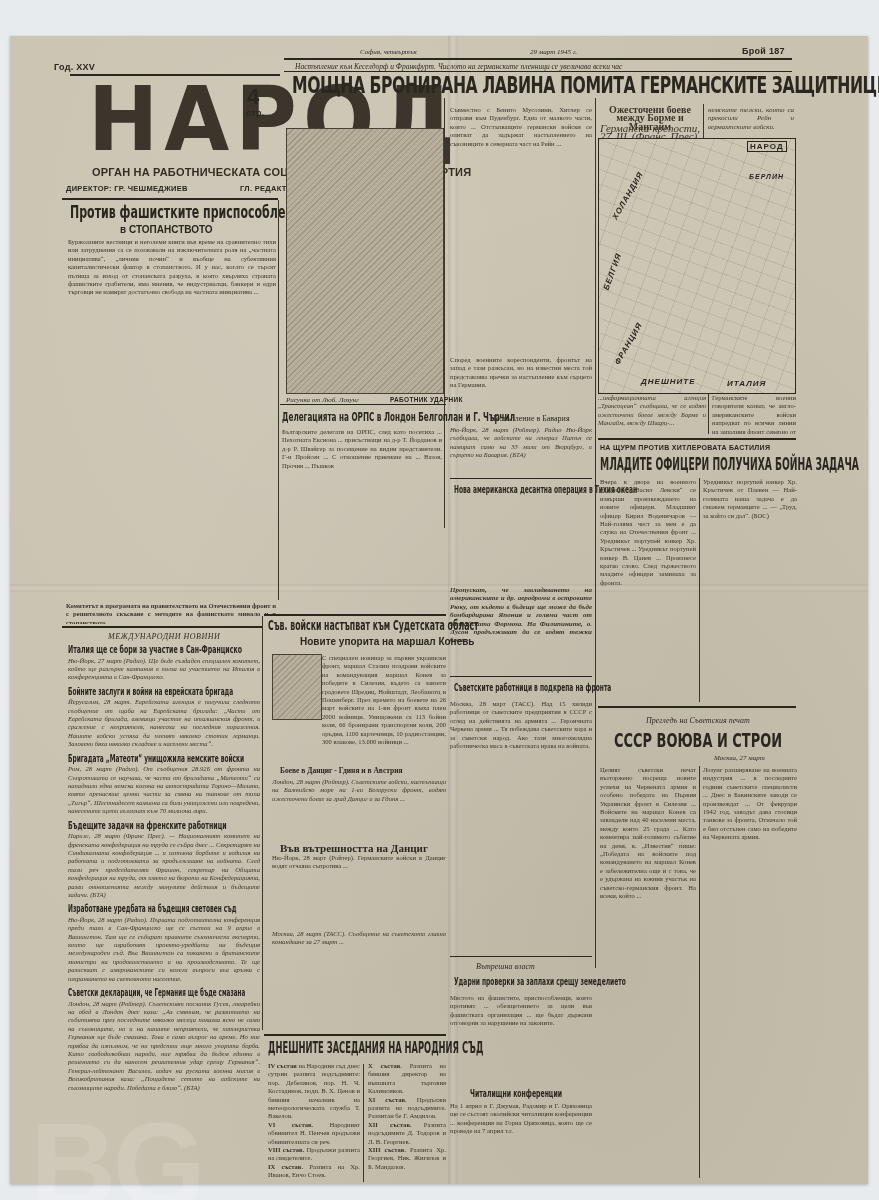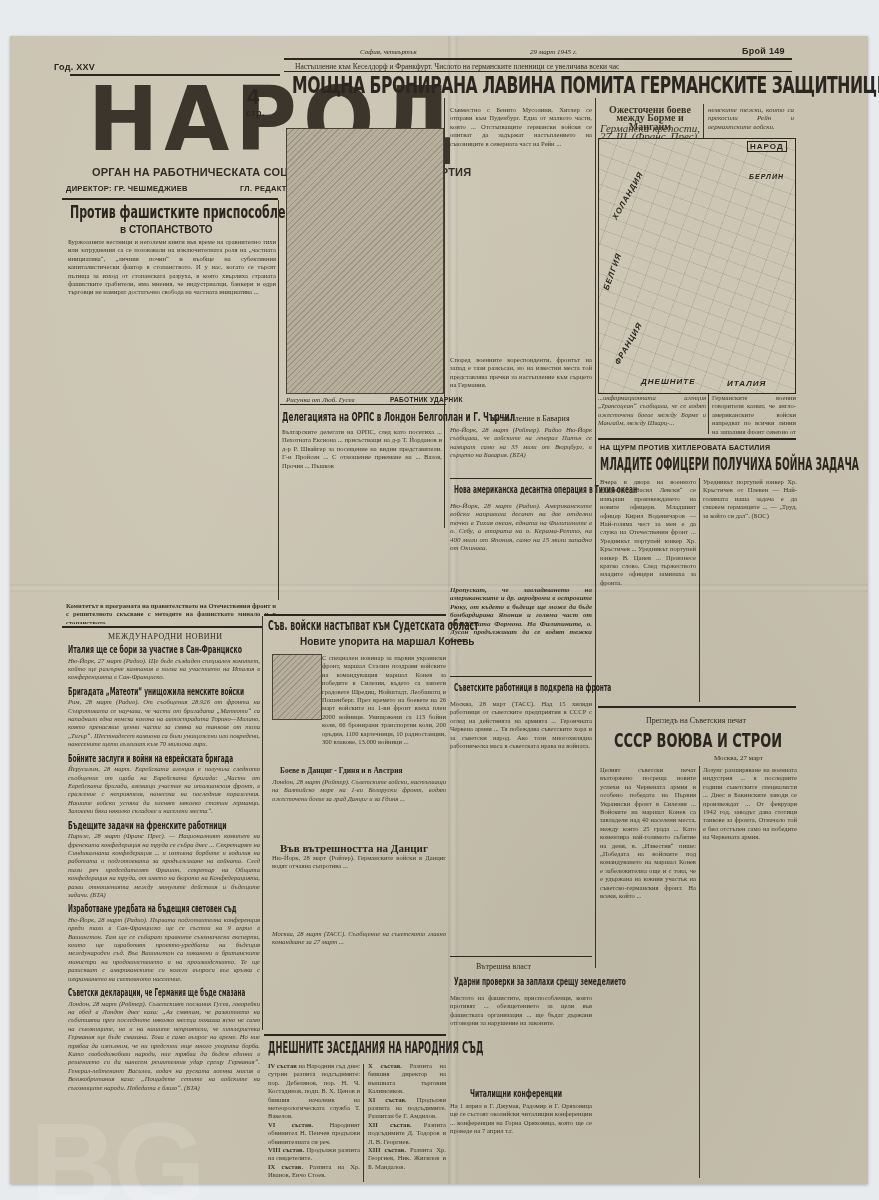--- a/index.html
+++ b/index.html
@@ -19,21 +19,21 @@
   .rule{position:absolute;background:#2a2620;}
   .vrule{position:absolute;width:1px;background:#3a342a;}
   .small{font-family:"Liberation Sans","DejaVu Sans",sans-serif;font-size:8px;font-weight:bold;letter-spacing:0.3px;}
   .masthead{font-family:"DejaVu Sans","Liberation Sans",sans-serif;font-weight:bold;font-size:84px;
             letter-spacing:6px;color:#3b352c;line-height:1;transform:scaleY(1.05);}
   .sub{font-family:"Liberation Sans",sans-serif;font-weight:bold;font-size:11px;letter-spacing:0.2px;color:#332d25;}
   .hl{font-family:"DejaVu Sans Condensed","DejaVu Sans","Liberation Sans",sans-serif;font-weight:bold;
       color:#2a2620;line-height:1;white-space:nowrap;}
   .body{font-size:6.6px;line-height:8.4px;color:#3a3429;text-align:justify;overflow:hidden;}
   .body.it{font-style:italic;}
-  .kicker{font-size:8px;color:#2f2a22;}
+  .kicker{font-style:italic;font-size:8px;color:#2f2a22;}
   .cap{font-size:7px;font-style:italic;color:#2f2a22;}
   .img{position:absolute;background:#b7af9c;border:1px solid #4a4236;
        background-image:repeating-linear-gradient(135deg,rgba(40,34,26,0.18) 0 1px,transparent 1px 4px);}
   .map{position:absolute;background:#cdc6b4;border:1.5px solid #2e2820;
        background-image:
         repeating-linear-gradient(20deg,rgba(40,34,26,0.10) 0 1px,transparent 1px 14px),
         repeating-linear-gradient(110deg,rgba(40,34,26,0.10) 0 1px,transparent 1px 18px);}
   .maplabel{position:absolute;font-family:"Liberation Sans",sans-serif;font-weight:bold;font-style:italic;
             font-size:8px;letter-spacing:1px;color:#2a2620;}
   .watermark{position:absolute;left:20px;top:1060px;font-family:"Liberation Sans",sans-serif;font-weight:bold;
@@ -50,56 +50,55 @@
   <div class="rule" style="left:60px;top:38px;width:210px;height:2px;"></div>
   <div class="abs masthead" style="left:78px;top:42px;">НАРОД</div>
   <div class="abs" style="left:237px;top:48px;font-family:'Liberation Sans',sans-serif;font-weight:bold;font-size:22px;">4</div>
   <div class="abs small" style="left:236px;top:72px;font-size:9px;">стр.</div>
   <div class="abs sub" style="left:82px;top:130px;">ОРГАН НА РАБОТНИЧЕСКАТА СОЦИАЛДЕМОКРАТИЧЕСКА ПАРТИЯ</div>
   <div class="abs small" style="left:56px;top:148px;font-size:7.5px;">ДИРЕКТОР: ГР. ЧЕШМЕДЖИЕВ</div>
   <div class="abs small" style="left:230px;top:148px;font-size:7.5px;">ГЛ. РЕДАКТОР: ДИМ. Ц. БРАТАНОВ</div>
 
   <div class="abs" style="left:350px;top:12px;font-size:7px;font-style:italic;">София, четвъртък</div>
   <div class="abs" style="left:520px;top:12px;font-size:7px;font-style:italic;">29 март 1945 г.</div>
-  <div class="abs small" style="left:732px;top:10px;font-size:9px;">Брой 149</div>
+  <div class="abs small" style="left:732px;top:10px;font-size:9px;">Брой 187</div>
   <div class="rule" style="left:274px;top:22px;width:508px;height:2px;"></div>
 
   <div class="abs kicker" style="left:285px;top:26px;font-size:7.5px;white-space:nowrap;">Настъпление към Кеселдорф и Франкфурт. Числото на германските пленници се увеличава всеки час</div>
   <div class="rule" style="left:274px;top:35px;width:508px;height:1px;"></div>
   <div class="abs hl" style="left:282px;top:38px;font-size:23.5px;letter-spacing:-0.6px;transform:scaleX(0.74);transform-origin:left;">МОЩНА БРОНИРАНА ЛАВИНА ПОМИТА ГЕРМАНСКИТЕ ЗАЩИТНИЦИ НА ЗАПАД</div>
   <div class="abs body" style="left:590px;top:70px;width:100px;height:40px;font-size:10px;text-align:center;font-weight:bold;">Ожесточени боеве между Борме и Мангайм</div>
   <div class="abs body it" style="left:590px;top:88px;width:100px;height:24px;font-size:11px;">Германски крепости, 27 III (Франс Прес). Германските ...</div>
   <div class="vrule" style="left:693px;top:68px;height:42px;"></div>
   <div class="abs body it" style="left:698px;top:70px;width:86px;height:40px;font-size:7px;">немските тежки, които са прекосили Рейн и вермахтските войски.</div>
 
   <div class="rule" style="left:52px;top:162px;width:216px;height:2px;"></div>
   <div class="abs hl" style="left:60px;top:168px;font-size:17px;transform:scaleX(0.72);transform-origin:left;">Против фашистките приспособленци</div>
   <div class="abs" style="left:110px;top:188px;font-family:'Liberation Sans',sans-serif;font-weight:bold;font-size:10px;">в СТОПАНСТВОТО</div>
   <div class="abs body" style="left:58px;top:202px;width:208px;height:360px;">Буржоазните вестници и неголеми книги във време на сравнително тихи или затруднения са се позовавали на изключителната роля на „частната инициатива“, „личния почин“ и въобще на субективния капиталистически фактор в стопанството. И у нас, когато се търсят пътища за изход от стопанската разруха, в която хвърлиха страната фашистките грабители, има мнения, че индустриалци, банкери и едри търговци не намират достатъчно свобода на частната инициатива ...</div>
   <div class="vrule" style="left:268px;top:164px;height:400px;"></div>
   <div class="abs body" style="left:56px;top:566px;width:210px;height:22px;font-weight:bold;">Комитетът в програмата на правителството на Отечествения фронт и с решителното скъсване с методите на фашисткото минало и в стопанството.</div>
 
   <div class="img" style="left:276px;top:92px;width:156px;height:264px;"></div>
-  <div class="abs cap" style="left:276px;top:360px;">Рисунка от Люб. Гусев</div>
+  <div class="abs cap" style="left:276px;top:360px;">Рисунка от Люб. Лозунг</div>
   <div class="abs small" style="left:380px;top:360px;font-size:6.5px;">РАБОТНИК УДАРНИК</div>
 
   <div class="vrule" style="left:434px;top:62px;height:430px;"></div>
   <div class="abs body" style="left:440px;top:70px;width:142px;height:310px;">Съвместно с Бенито Мусолини, Хитлер се отправи към Пуденбург. Една от малкото части, които ... Отстъпващите германски войски се опитват да задържат настъплението на съюзниците в северната част на Рейн ...</div>
   <div class="abs body" style="left:440px;top:320px;width:142px;height:50px;">Според военните кореспонденти, фронтът на запад е тази разкъсан, но на известни места той представлява пречки за настъпление към сърцето на Германия.</div>
   <div class="abs" style="left:458px;top:378px;font-size:8px;font-weight:normal;margin-left:22px;">Настъпление в Бавария</div>
   <div class="abs body it" style="left:440px;top:390px;width:142px;height:50px;">Ню-Йорк, 28 март (Ройтер). Радио Ню-Йорк съобщава, че войските на генерал Патън се намират само на 33 мили от Вюрцбург, в сърцето на Бавария. (БТА)</div>
   <div class="vrule" style="left:585px;top:62px;height:870px;"></div>
 
   <div class="rule" style="left:270px;top:368px;width:166px;height:1px;"></div>
   <div class="abs hl" style="left:272px;top:374px;font-size:13px;transform:scaleX(0.62);transform-origin:left;">Делегацията на ОРПС в Лондон Белгоплан и Г. Чърчил</div>
   <div class="abs body" style="left:272px;top:392px;width:160px;height:160px;">Българските делегати на ОРПС, след като посетиха ... Пехотната Ексиона ... присъстващи на д-р Т. Йорданов и д-р Р. Швайгер за посещение на видни представители. Г-н Пройсен ... С отношение приемане на ... Вазов, Прочия ... Пъшков</div>
 
   <div class="rule" style="left:440px;top:442px;width:142px;height:1px;"></div>
   <div class="abs hl" style="left:444px;top:448px;font-size:11px;transform:scaleX(0.6);transform-origin:left;">Нова американска десантна операция в Тихия океан</div>
-  <div class="abs body it" style="left:440px;top:466px;width:142px;height:80px;font-size:7px;">Ню-Йорк, 28 март (Радио). Американските войски направиха десант на две отделни точки в Тихия океан, едната на Филипините в о. Себу, а втората на о. Керама-Ретто, на 400 мили от Япония, само на 15 мили западно от Окинава.</div>
   <div class="abs body it" style="left:440px;top:550px;width:142px;height:88px;font-size:7px;font-weight:bold;">Пропускат, че завладяването на американските и др. аеродроми в островите Рюку, от където в бъдеще ще може да бъде бомбардирана Япония и голяма част от Китайската Формоза. На Филипините, о. Лусон продължават да се водят тежки боеве.</div>
 
   <div class="rule" style="left:254px;top:578px;width:182px;height:2px;"></div>
   <div class="abs hl" style="left:258px;top:582px;font-size:14px;transform:scaleX(0.62);transform-origin:left;">Съв. войски настъпват към Судетската област</div>
   <div class="abs" style="left:290px;top:600px;font-family:'Liberation Sans',sans-serif;font-weight:bold;font-size:10px;">Новите упорита на маршал Коневь</div>
   <div class="img" style="left:262px;top:618px;width:48px;height:64px;"></div>
   <div class="abs body" style="left:312px;top:618px;width:124px;height:110px;">С специален новинар за първия украински фронт, маршал Сталин поздрави войските на командуващия маршал Конев за победите в Силезия, където са завзети градовете Шредиц, Нойштадт, Леобшютц и Пошенберг. През времето на боевете на 26 март войските на 1-ви фронт взеха плен 2000 войници. Унищожени са 113 бойни коли, 66 бронирани транспортни коли, 200 оръдия, 1100 картечници, 10 радиостанции, 300 влакове, 13.000 войници ...</div>
   <div class="abs" style="left:270px;top:730px;font-size:7.5px;font-weight:bold;">Боеве в Данциг - Гдиня и в Австрия</div>
   <div class="abs body it" style="left:262px;top:742px;width:174px;height:60px;">Лондон, 28 март (Ройтер). Съветските войски, настъпващи на Балтийско море на 1-ви Белоруски фронт, водят ожесточени боеве за град Данциг и за Гдиня ...</div>
   <div class="abs" style="left:270px;top:806px;font-size:11px;font-weight:bold;">Във вътрешността на Данциг</div>
@@ -165,26 +164,26 @@
   <div class="abs body" style="left:693px;top:730px;width:94px;height:330px;">Лозунг разширяване на военната индустрия ... в последните години съветските специалисти ... Днес в Бакинските заводи се произвеждат ... От февруари 1942 год. заводът дава стотици танкове за фронта, Отначало той е бил отстъпен само на победите на Червената армия.</div>
 
   <div class="rule" style="left:52px;top:590px;width:200px;height:2px;"></div>
   <div class="abs kicker" style="left:98px;top:596px;font-size:8px;letter-spacing:0.5px;">МЕЖДУНАРОДНИ НОВИНИ</div>
   <div class="abs" style="left:58px;top:608px;width:192px;height:536px;overflow:hidden;">
     <div>
       <div class="hl" style="font-size:10.5px;transform:scaleX(0.66);transform-origin:left;margin-bottom:2px;">Италия ще се бори за участие в Сан-Франциско</div>
       <div class="body it" style="margin-bottom:4px;">Ню-Йорк, 27 март (Радио). Ще бъде създаден специален комитет, който ще разгърне кампания в полза на участието на Италия в конференцията в Сан-Франциско.</div>
     </div>
     <div>
+      <div class="hl" style="font-size:10.5px;transform:scaleX(0.62);transform-origin:left;margin-bottom:2px;">Бойните заслуги и войни на еврейската бригада</div>
+      <div class="body it" style="margin-bottom:4px;">Йерусалим, 28 март. Еврейската агенция е получила следното съобщение от щаба на Еврейската бригада: „Части от Еврейската бригада, вземащи участие на италианския фронт, в сражение с неприятеля, нанесоха на последния поражения. Нашите войски успяха да пленят няколко стотин германци. Заловени бяха няколко складове и населени места“.</div>
+    </div>
+    <div>
       <div class="hl" style="font-size:10.5px;transform:scaleX(0.62);transform-origin:left;margin-bottom:2px;">Бригадата „Матеоти“ унищожила немските войски</div>
       <div class="body it" style="margin-bottom:4px;">Рим, 28 март (Радио). От съобщения 28.926 от фронта на Съпротивата се научава, че части от бригадата „Матеоти“ са нападнали една немска колона на автострадата Торино—Милано, която пренасяше ценни части за смяна на танкове от типа „Тигър“. Шестнадесет камиона са били унищожени или повредени, нанесените щети възлизат към 70 милиона лири.</div>
-    </div>
-    <div>
-      <div class="hl" style="font-size:10.5px;transform:scaleX(0.62);transform-origin:left;margin-bottom:2px;">Бойните заслуги и войни на еврейската бригада</div>
-      <div class="body it" style="margin-bottom:4px;">Йерусалим, 28 март. Еврейската агенция е получила следното съобщение от щаба на Еврейската бригада: „Части от Еврейската бригада, вземащи участие на италианския фронт, в сражение с неприятеля, нанесоха на последния поражения. Нашите войски успяха да пленят няколко стотин германци. Заловени бяха няколко складове и населени места“.</div>
     </div>
     <div>
       <div class="hl" style="font-size:10.5px;transform:scaleX(0.66);transform-origin:left;margin-bottom:2px;">Бъдещите задачи на френските работници</div>
       <div class="body it" style="margin-bottom:4px;">Париж, 28 март (Франс Прес). — Националният комитет на френската конфедерация на труда се събра днес ... Секретарят на Синдикалната конфедерация ... и изтъкна борбите и водилия на работата и подготовката за продължаване на войната. След тази реч председателят Фрашон, секретар на Общата конфедерация на труда, от името на бюрото на Конфедерацията, разви отношенията между минулите действия и бъдещите задачи. (БТА)</div>
     </div>
     <div>
       <div class="hl" style="font-size:10.5px;transform:scaleX(0.62);transform-origin:left;margin-bottom:2px;">Изработване уредбата на бъдещия световен съд</div>
       <div class="body it" style="margin-bottom:4px;">Ню-Йорк, 28 март (Радио). Първата подготвителна конференция преди тази в Сан-Франциско ще се състои на 9 април в Вашингтон. Там ще се събират правните съюзнически експерти, които ще изработят проекто-уредбата на бъдещия международен съд. Във Вашингтон са поканени и британските министри на продоволствието и на производството. Те ще разискват с американските си колеги въпроси във връзка с изхранването на световното население.</div>
     </div>
     <div>

